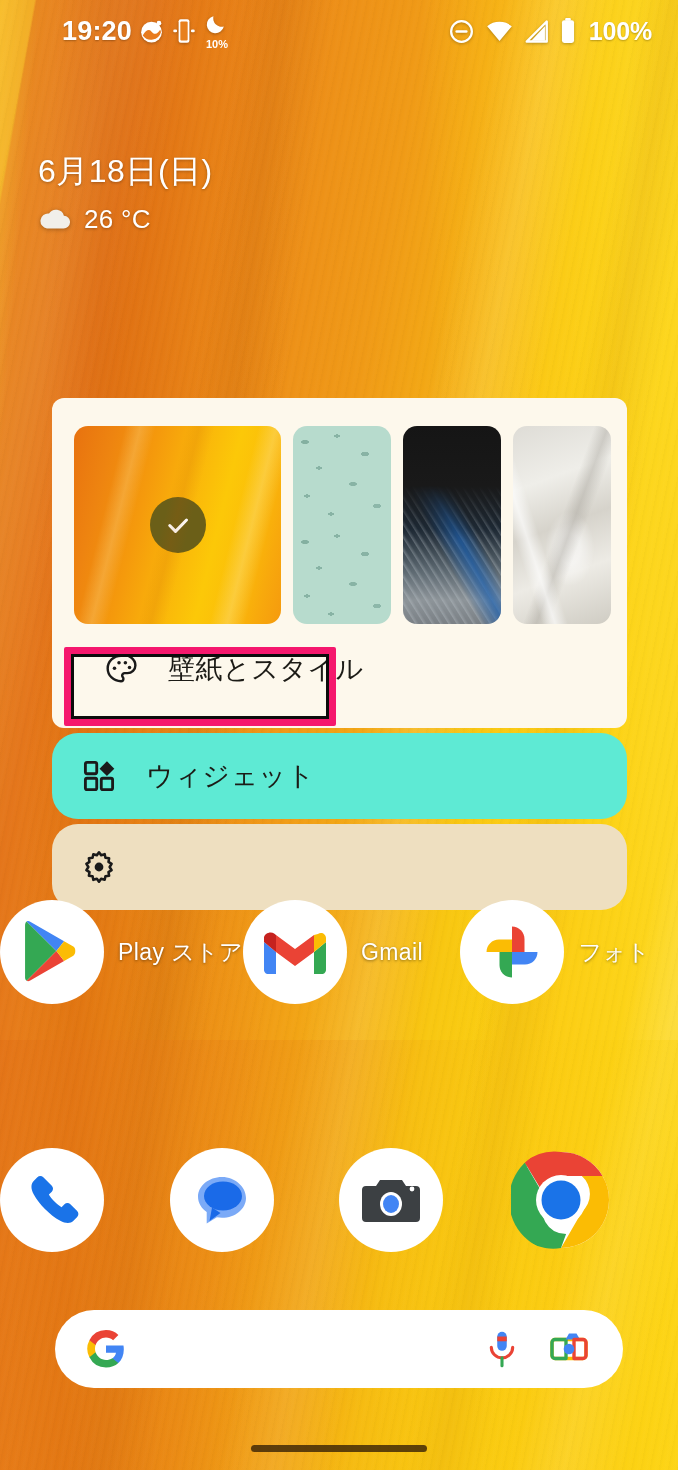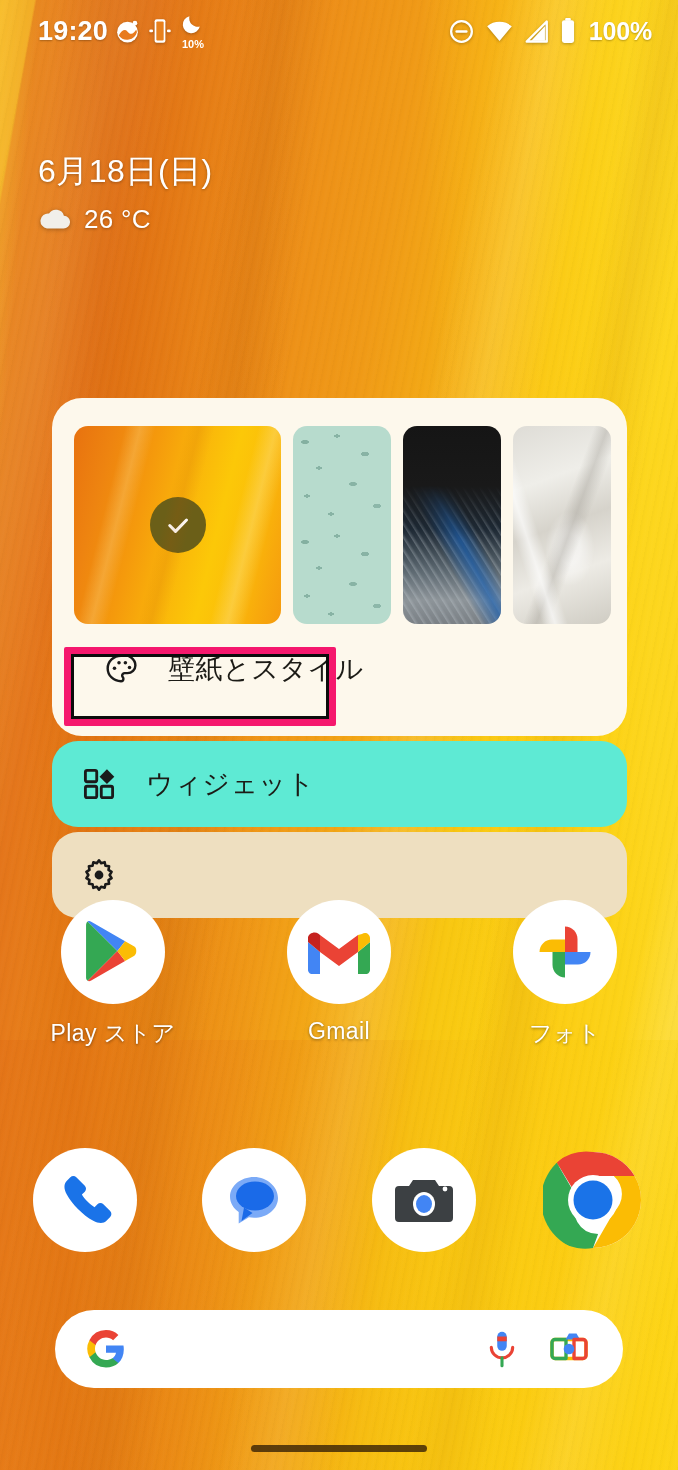--- a/index.html
+++ b/index.html
@@ -62,21 +62,21 @@
   }
 
   
   #status-bar {
     position: absolute; top: 0; left: 0; right: 0; height: 62px;
     display: flex; align-items: center; justify-content: space-between;
     padding: 0 26px 0 38px;
     color: #fff;
   }
   .sb-left, .sb-right { display: flex; align-items: center; }
-  .sb-left { gap: 6px; }
+  .sb-left { gap: 6px; margin-left: 24px; }
   .sb-right { gap: 11px; }
   #sb-clock {
     font-size: 27px; font-weight: 700; letter-spacing: .2px;
     text-shadow: 0 1px 2px rgba(0,0,0,.28);
   }
   #sb-battery-text {
     font-size: 25px; font-weight: 700; letter-spacing: -.2px; margin-left: 2px;
     text-shadow: 0 1px 2px rgba(0,0,0,.28);
   }
   .sb-ico { display: block; filter: drop-shadow(0 1px 1.5px rgba(0,0,0,.28)); }
@@ -93,22 +93,22 @@
   }
   #date-text { font-size: 32px; font-weight: 400; letter-spacing: .5px; line-height: 1.15; }
   #weather-row { display: flex; align-items: center; gap: 12px; margin-top: 14px; }
   #weather-temp { font-size: 26px; font-weight: 400; letter-spacing: .3px; }
 
   
   #popup { position: absolute; left: 52px; top: 398px; width: 575px; }
 
   #wallpaper-panel {
     background: #FDF8EC;
-    border-radius: 30px;
-    padding: 28px 22px 24px 22px;
+    border-radius: 12px;
+    padding: 28px 22px 16px 22px;
   }
   #wallpaper-strip { display: flex; gap: 12px; }
   .wp-thumb {
     position: relative;
     border-radius: 14px;
     overflow: hidden;
     height: 198px;
     flex: 0 0 auto;
   }
   .wp-thumb.selected { width: 207px; }
@@ -196,21 +196,21 @@
   #wallpaper-highlight::after {
     content: ""; position: absolute; inset: 0;
     border: 3px solid #0C0C0C;
   }
 
   
   .app-row { position: absolute; left: 0; right: 0; display: flex; }
   #app-row-1 { top: 900px; }
   #app-row-2 { top: 1148px; }
   .app-cell {
-    flex: 1; display: flex; flex-direction: column;
+    flex: 1; display: flex; 
     align-items: center; gap: 14px;
   }
   .app-icon {
     width: 104px; height: 104px; border-radius: 50%;
     background: #fff;
     display: flex; align-items: center; justify-content: center;
     overflow: hidden;
   }
   .app-icon.bare { background: transparent; }
   .app-label {

